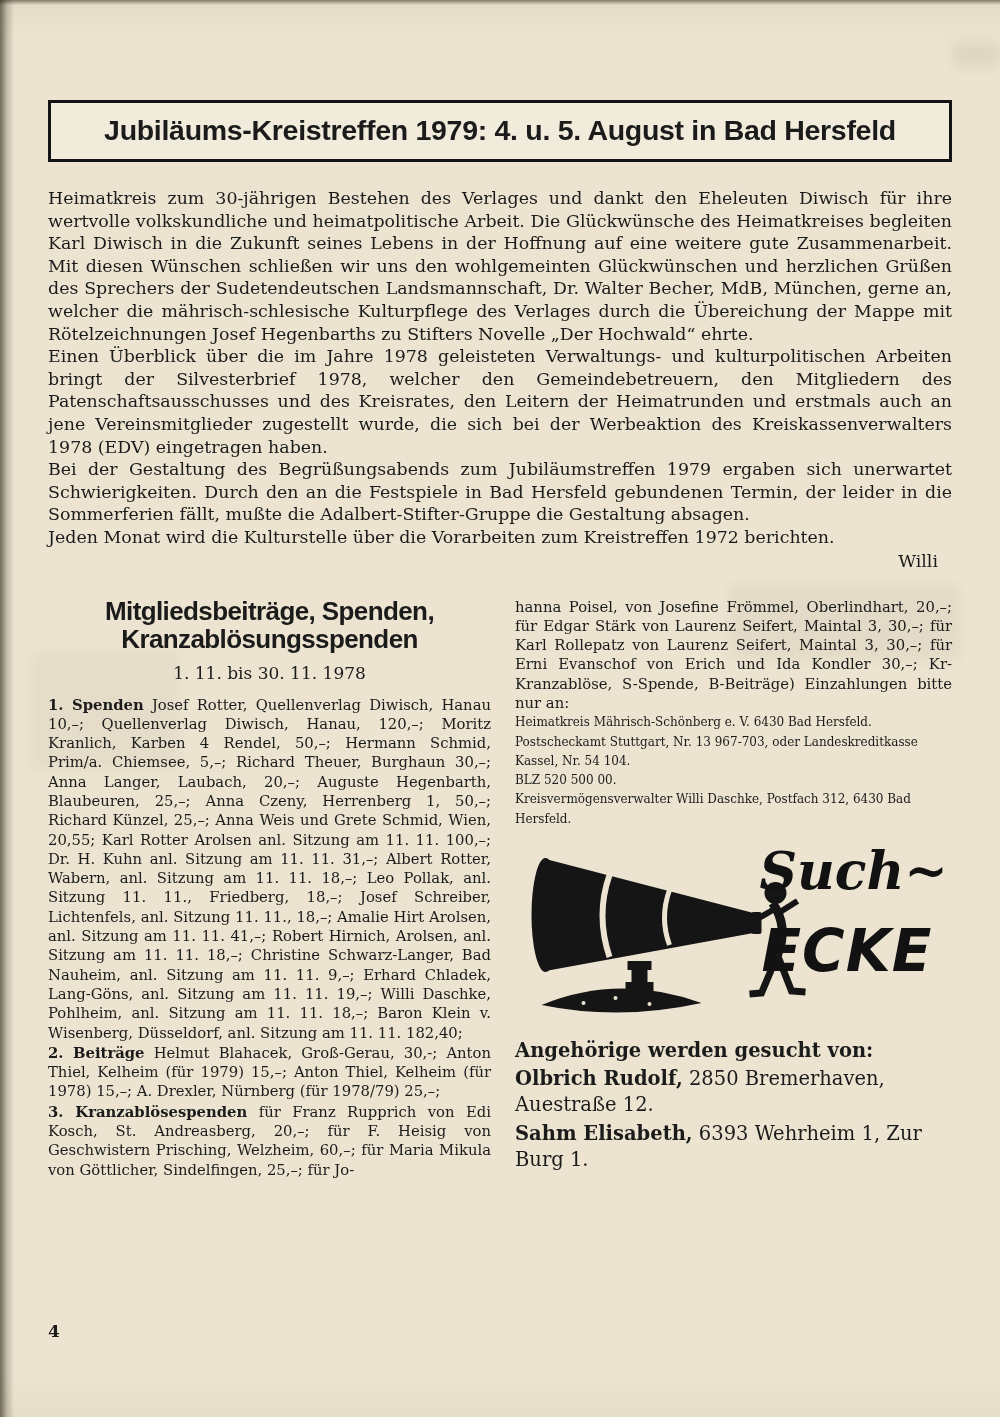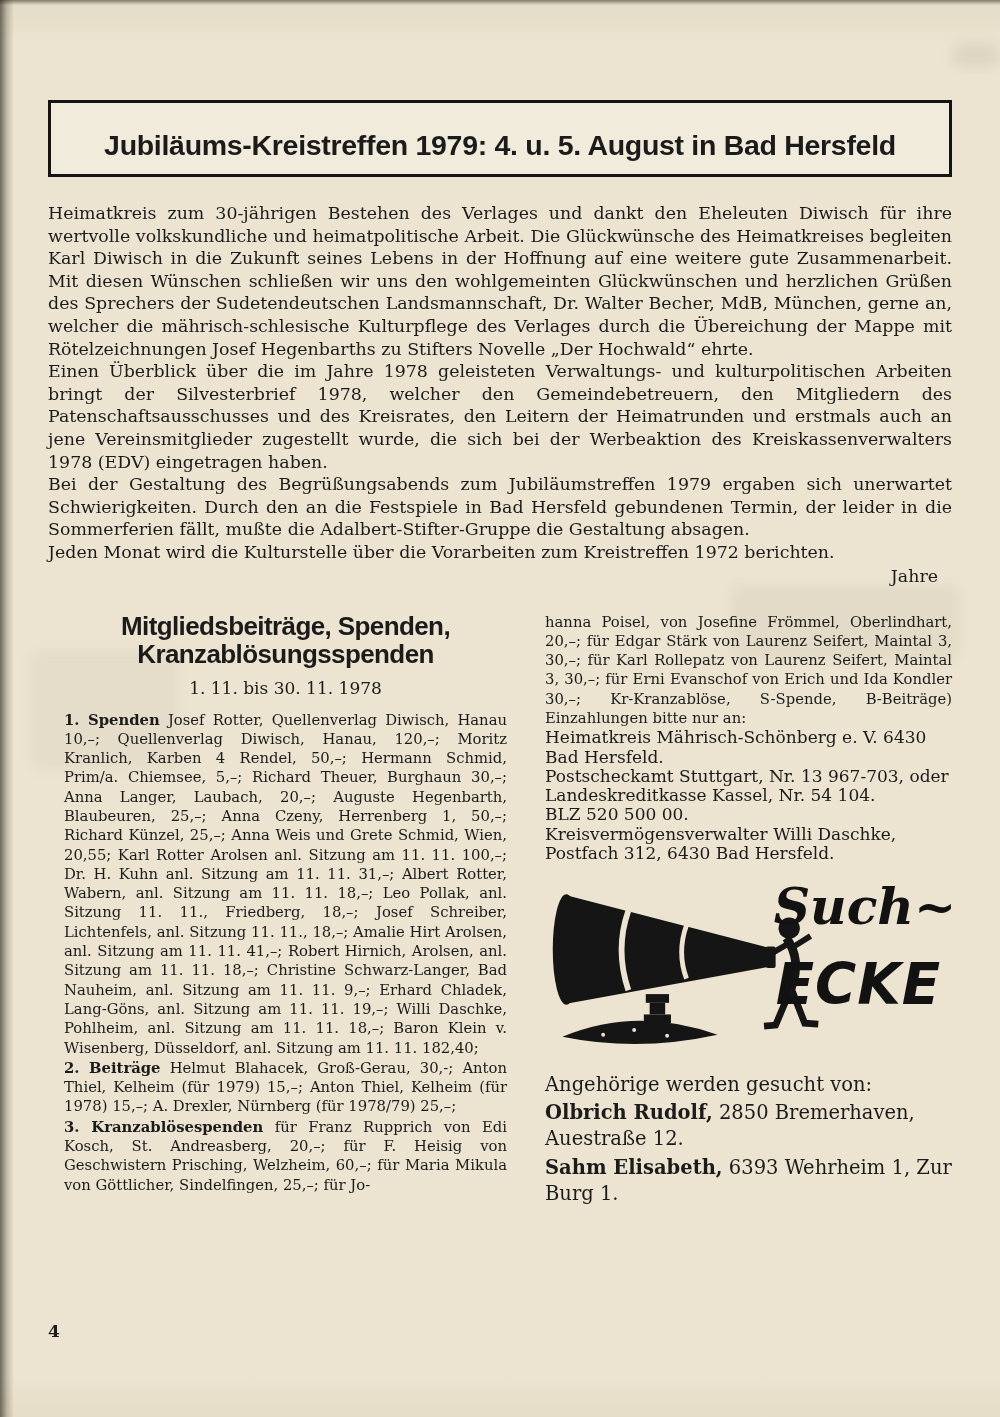--- a/index.html
+++ b/index.html
@@ -27,63 +27,63 @@
   .art1{ right:0; top:42px; width:48px; height:26px; }
   .art2{ right:40px; top:585px; width:230px; height:75px; opacity:.7; }
   .art3{ left:30px; top:650px; width:150px; height:120px; opacity:.5; }
 
   .content{ position:absolute; left:48px; top:0; width:904px; }
 
   .title-box{
     margin-top:100px;
     border:3px solid #141414;
     background:#f1ebdb;
-    padding:26px 8px 12px;
+    padding:11px 8px 12px;
     text-align:center;
     font-family:"Liberation Sans", sans-serif;
     font-weight:bold;
     font-size:28.5px;
     letter-spacing:-0.3px;
   }
 
   .intro{ margin-top:25px; font-size:17.4px; line-height:22.6px; text-align:justify; hyphens:auto; }
   .intro p{ margin:0; }
   .signature{ text-align:right; padding-right:14px; font-size:17.4px; margin-top:2px; }
 
-  .columns{ display:flex; gap:38px; margin-top:26px;margin-left:16px; }
+  .columns{ display:flex; gap:24px; margin-top:26px; }
   .col-left{ width:443px; flex:0 0 443px; }
   .col-right{ flex:1; }
 
   .col-heading{
     font-family:"Liberation Sans", sans-serif;
     font-weight:bold;
     font-size:26px; line-height:28px;
     letter-spacing:-0.6px;
     text-align:center;
   }
   .col-subheading{
     font-weight:normal; font-size:17px; text-align:center;
     margin:10px 0 12px;
   }
   .col-text{ font-size:14.8px; line-height:19.3px; text-align:justify; hyphens:auto; }
   .col-text p{ margin:0 0 1px; }
   .col-text b{ font-weight:bold; }
 
-  .addr-lines p{ margin:0; font-size:17px; line-height:19.3px; }
+  .addr-lines p{ margin:0; font-size:12px; line-height:19.3px; }
 
   .suchecke{ display:block; width:100%; height:178px; margin:14px 0 8px; }
   .such-script{ font-family:"DejaVu Serif", serif; font-style:italic; font-weight:bold; font-size:52px; fill:#121212; }
   .ecke-text{ font-family:"DejaVu Sans", sans-serif; font-style:italic; font-weight:bold; font-size:58px; letter-spacing:1px; fill:#121212; }
 
   .notice{
     font-weight:bold; font-size:16.6px; line-height:22px;
     text-align:justify; text-align-last:center;
     margin-top:6px;
   }
-  .gesucht-heading{ font-weight:normal; font-size:19.5px; margin-top:18px; }
+  .gesucht-heading{ font-weight:bold; font-size:19.5px; margin-top:18px; }
   .gesucht-entry{ font-size:19.5px; line-height:25.5px; margin-top:4px; text-align:left; }
   .gesucht-entry b{ font-weight:bold; }
 
   .page-number{
     position:absolute; left:48px; bottom:76px;
     font-weight:bold; font-size:17px;
   }
 </style>
 </head>
 <body>
@@ -100,21 +100,21 @@
     <div class="title-box">
       <span>Jubiläums-Kreistreffen 1979: 4. u. 5. August in Bad Hersfeld</span>
     </div>
 
     <div class="intro">
       <p>Heimatkreis zum 30-jährigen Bestehen des Verlages und dankt den Eheleuten Diwisch für ihre wertvolle volkskundliche und heimatpolitische Arbeit. Die Glückwünsche des Heimatkreises begleiten Karl Diwisch in die Zukunft seines Lebens in der Hoffnung auf eine weitere gute Zusammenarbeit. Mit diesen Wünschen schließen wir uns den wohlgemeinten Glückwünschen und herzlichen Grüßen des Sprechers der Sudetendeutschen Landsmannschaft, Dr. Walter Becher, MdB, München, gerne an, welcher die mährisch-schlesische Kulturpflege des Verlages durch die Übereichung der Mappe mit Rötelzeichnungen Josef Hegenbarths zu Stifters Novelle „Der Hochwald“ ehrte.</p>
       <p>Einen Überblick über die im Jahre 1978 geleisteten Verwaltungs- und kulturpolitischen Arbeiten bringt der Silvesterbrief 1978, welcher den Gemeindebetreuern, den Mitgliedern des Patenschaftsausschusses und des Kreisrates, den Leitern der Heimatrunden und erstmals auch an jene Vereinsmitglieder zugestellt wurde, die sich bei der Werbeaktion des Kreiskassenverwalters 1978 (EDV) eingetragen haben.</p>
       <p>Bei der Gestaltung des Begrüßungsabends zum Jubiläumstreffen 1979 ergaben sich unerwartet Schwierigkeiten. Durch den an die Festspiele in Bad Hersfeld gebundenen Termin, der leider in die Sommerferien fällt, mußte die Adalbert-Stifter-Gruppe die Gestaltung absagen.</p>
       <p>Jeden Monat wird die Kulturstelle über die Vorarbeiten zum Kreistreffen 1972 berichten.</p>
     </div>
-    <div class="signature">Jahre</div>
+    <div class="signature">Willi</div>
 
     <div class="columns">
 
       <div class="col-left">
         <div class="col-heading">
           <div>Mitgliedsbeiträge, Spenden,</div>
           <div>Kranzablösungsspenden</div>
         </div>
         <div class="col-subheading">1. 11. bis 30. 11. 1978</div>
         <div class="col-text">

